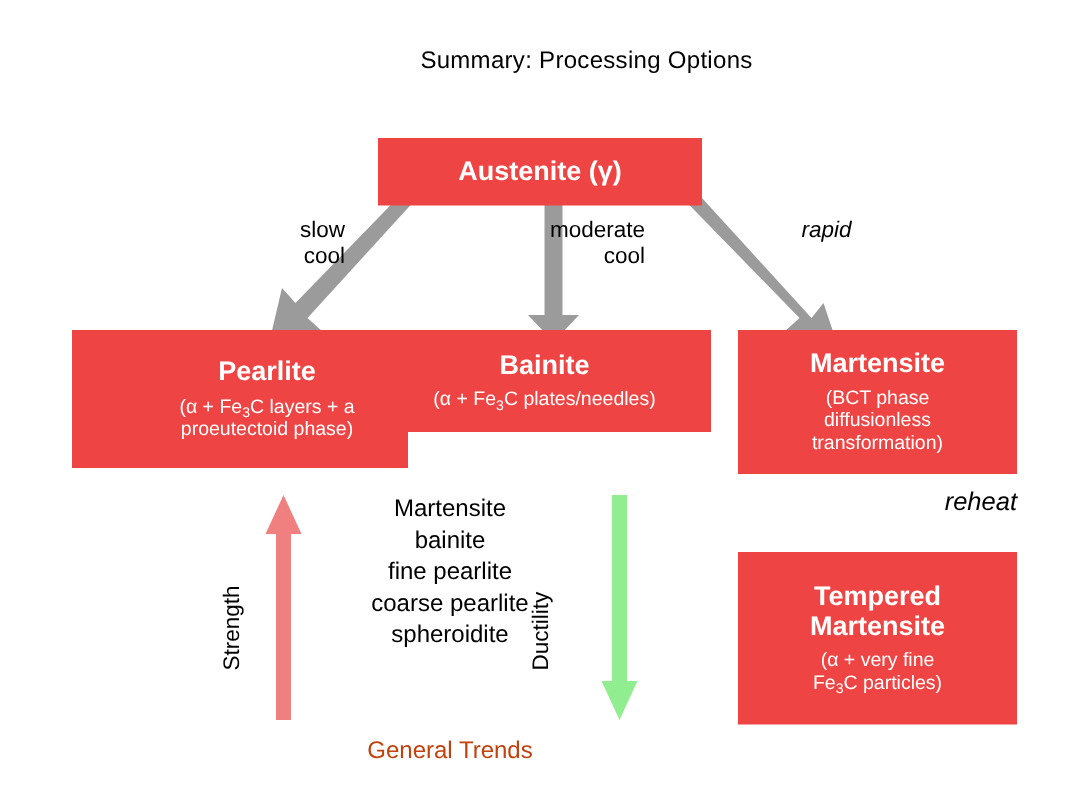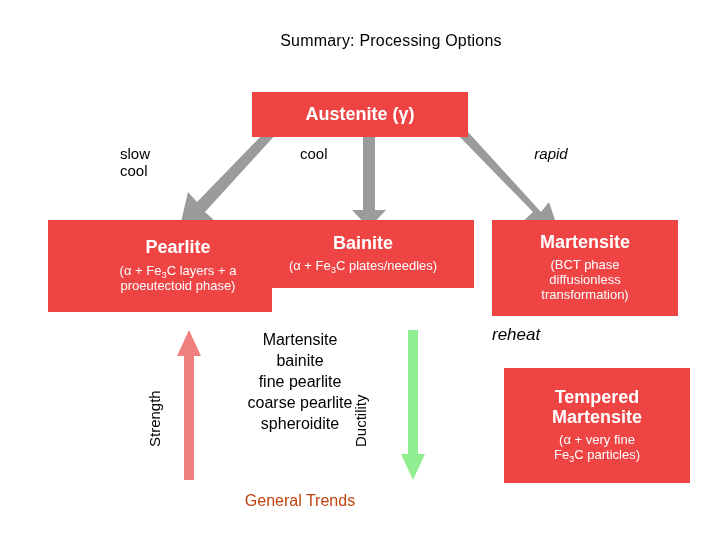--- a/index.html
+++ b/index.html
@@ -15,21 +15,21 @@
   .title{
     left:0;top:32px;width:720px;text-align:center;
     font-size:16px;color:#000;letter-spacing:0.2px;margin-left:31px;
   }
   .box{
     background:#ef4444;color:#ffffff;text-align:center;
     display:flex;flex-direction:column;align-items:center;justify-content:center;
   }
   .box-title{font-size:18px;font-weight:bold;line-height:1.1;}
   .box-sub{font-size:13px;line-height:1.15;margin-top:6px;}
-  .lbl{font-size:15px;color:#000;text-align:left;line-height:1.15;}
+  .lbl{font-size:15px;color:#000;text-align:right;line-height:1.15;}
   .axis-label{
     font-size:15px;color:#000;
     writing-mode:vertical-rl;transform:rotate(180deg);
     text-align:center;
   }
   .trend-list{
     font-size:16px;color:#000;text-align:center;line-height:1.32;
   }
   .gen-trends{font-size:16px;color:#c2410c;text-align:center;}
   sub{font-size:0.72em;vertical-align:baseline;position:relative;top:0.28em;}
@@ -51,20 +51,21 @@
 
 <div class="abs box" style="left:252px;top:92px;width:216px;height:45px;">
   <span class="box-title">Austenite (γ)</span>
 </div>
 
 <div class="abs lbl" style="left:120px;top:145px;width:110px;">
   <div>slow</div>
   <div>cool</div>
 </div>
 <div class="abs lbl" style="left:300px;top:145px;width:130px;">
+  <div>moderate</div>
   <div>cool</div>
 </div>
 <div class="abs lbl" style="left:496px;top:145px;width:110px;text-align:center;font-style:italic;">
   <div>rapid</div>
 </div>
 
 <div class="abs box" style="left:48px;top:220px;width:188px;height:92px;padding-left:36px;">
   <span class="box-title">Pearlite</span>
   <div class="box-sub">
     <div>
@@ -85,21 +86,21 @@
   <span class="box-title">Martensite</span>
   <div class="box-sub">
     <div>(BCT phase</div>
     <div>diffusionless</div>
     <div>transformation)</div>
   </div>
 </div>
 
 <div class="abs lbl" style="left:492px;top:325px;width:186px;font-size:17px;font-style:italic;">reheat</div>
 
-<div class="abs box" style="left:492px;top:368px;width:186px;height:115px;margin-left:12px;">
+<div class="abs box" style="left:492px;top:368px;width:186px;height:115px;">
   <span class="box-title">Tempered</span>
   <span class="box-title">Martensite</span>
   <div class="box-sub">
     <div>(α + very fine</div>
     <div>
       <span>Fe</span><sub>3</sub><span>C particles)</span>
     </div>
   </div>
 </div>
 

